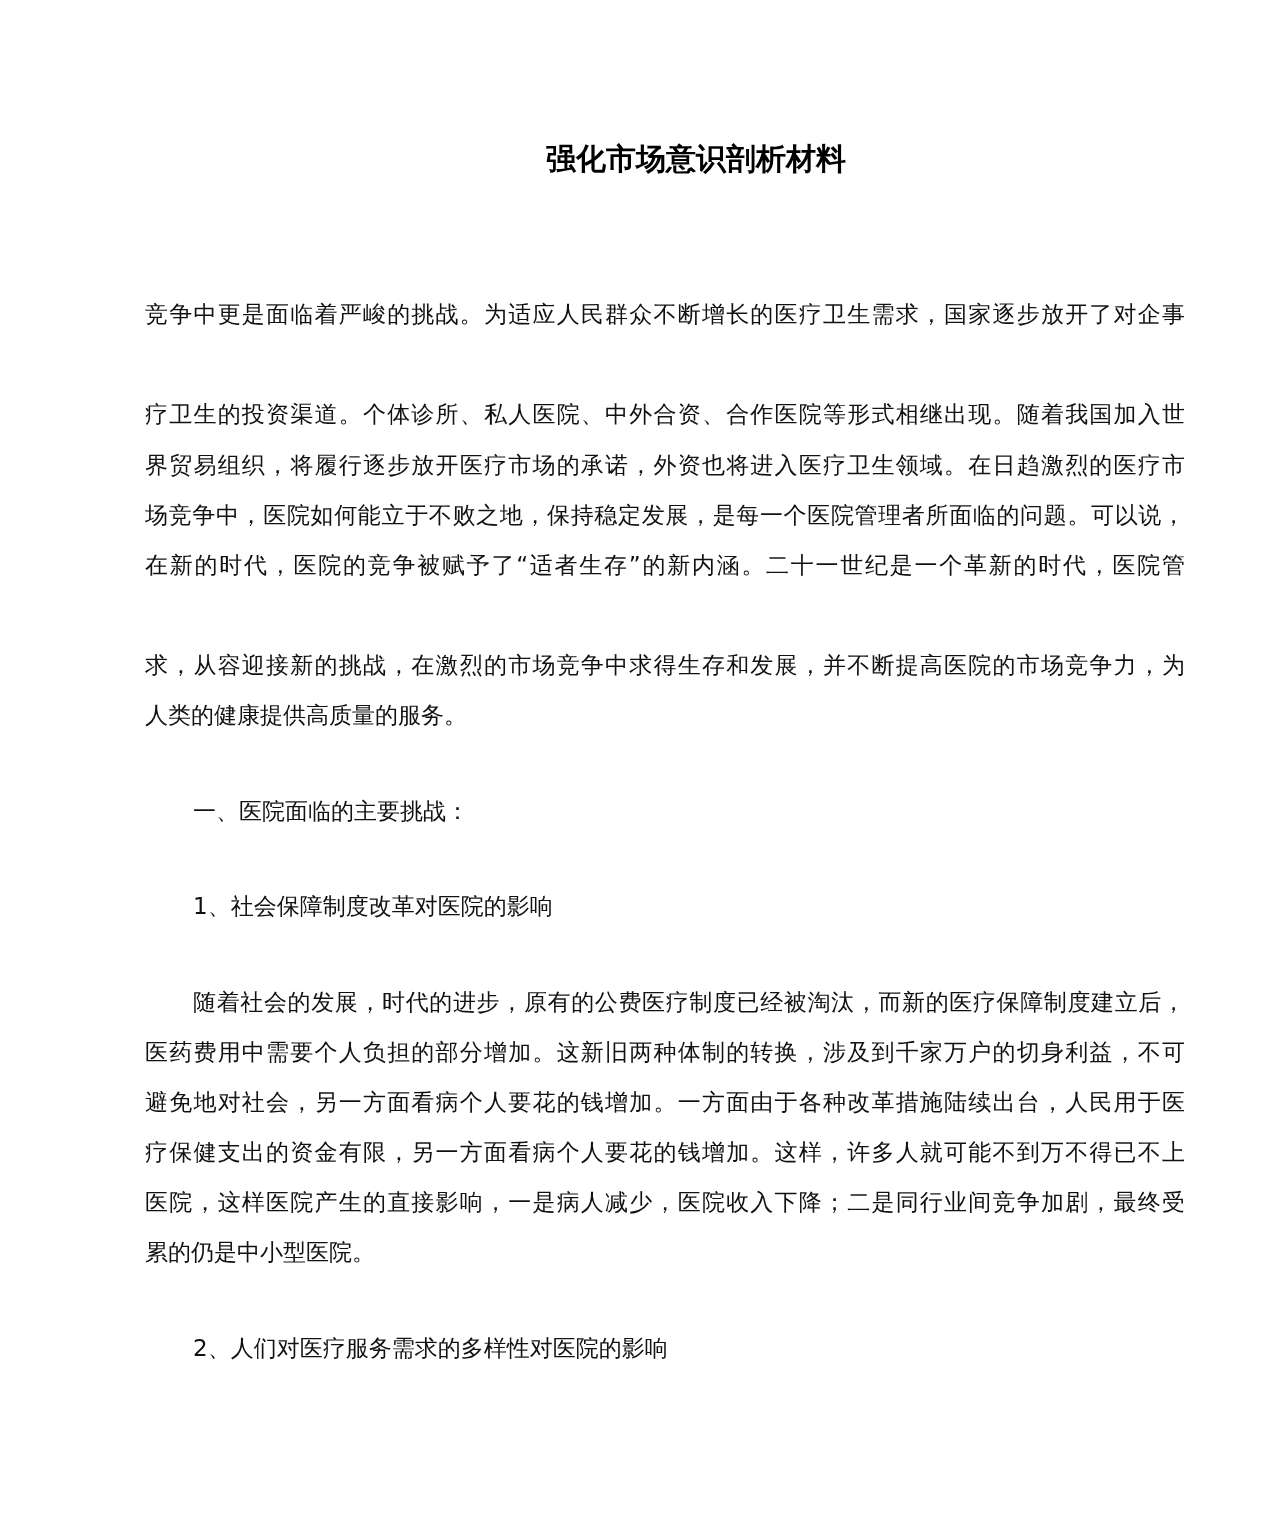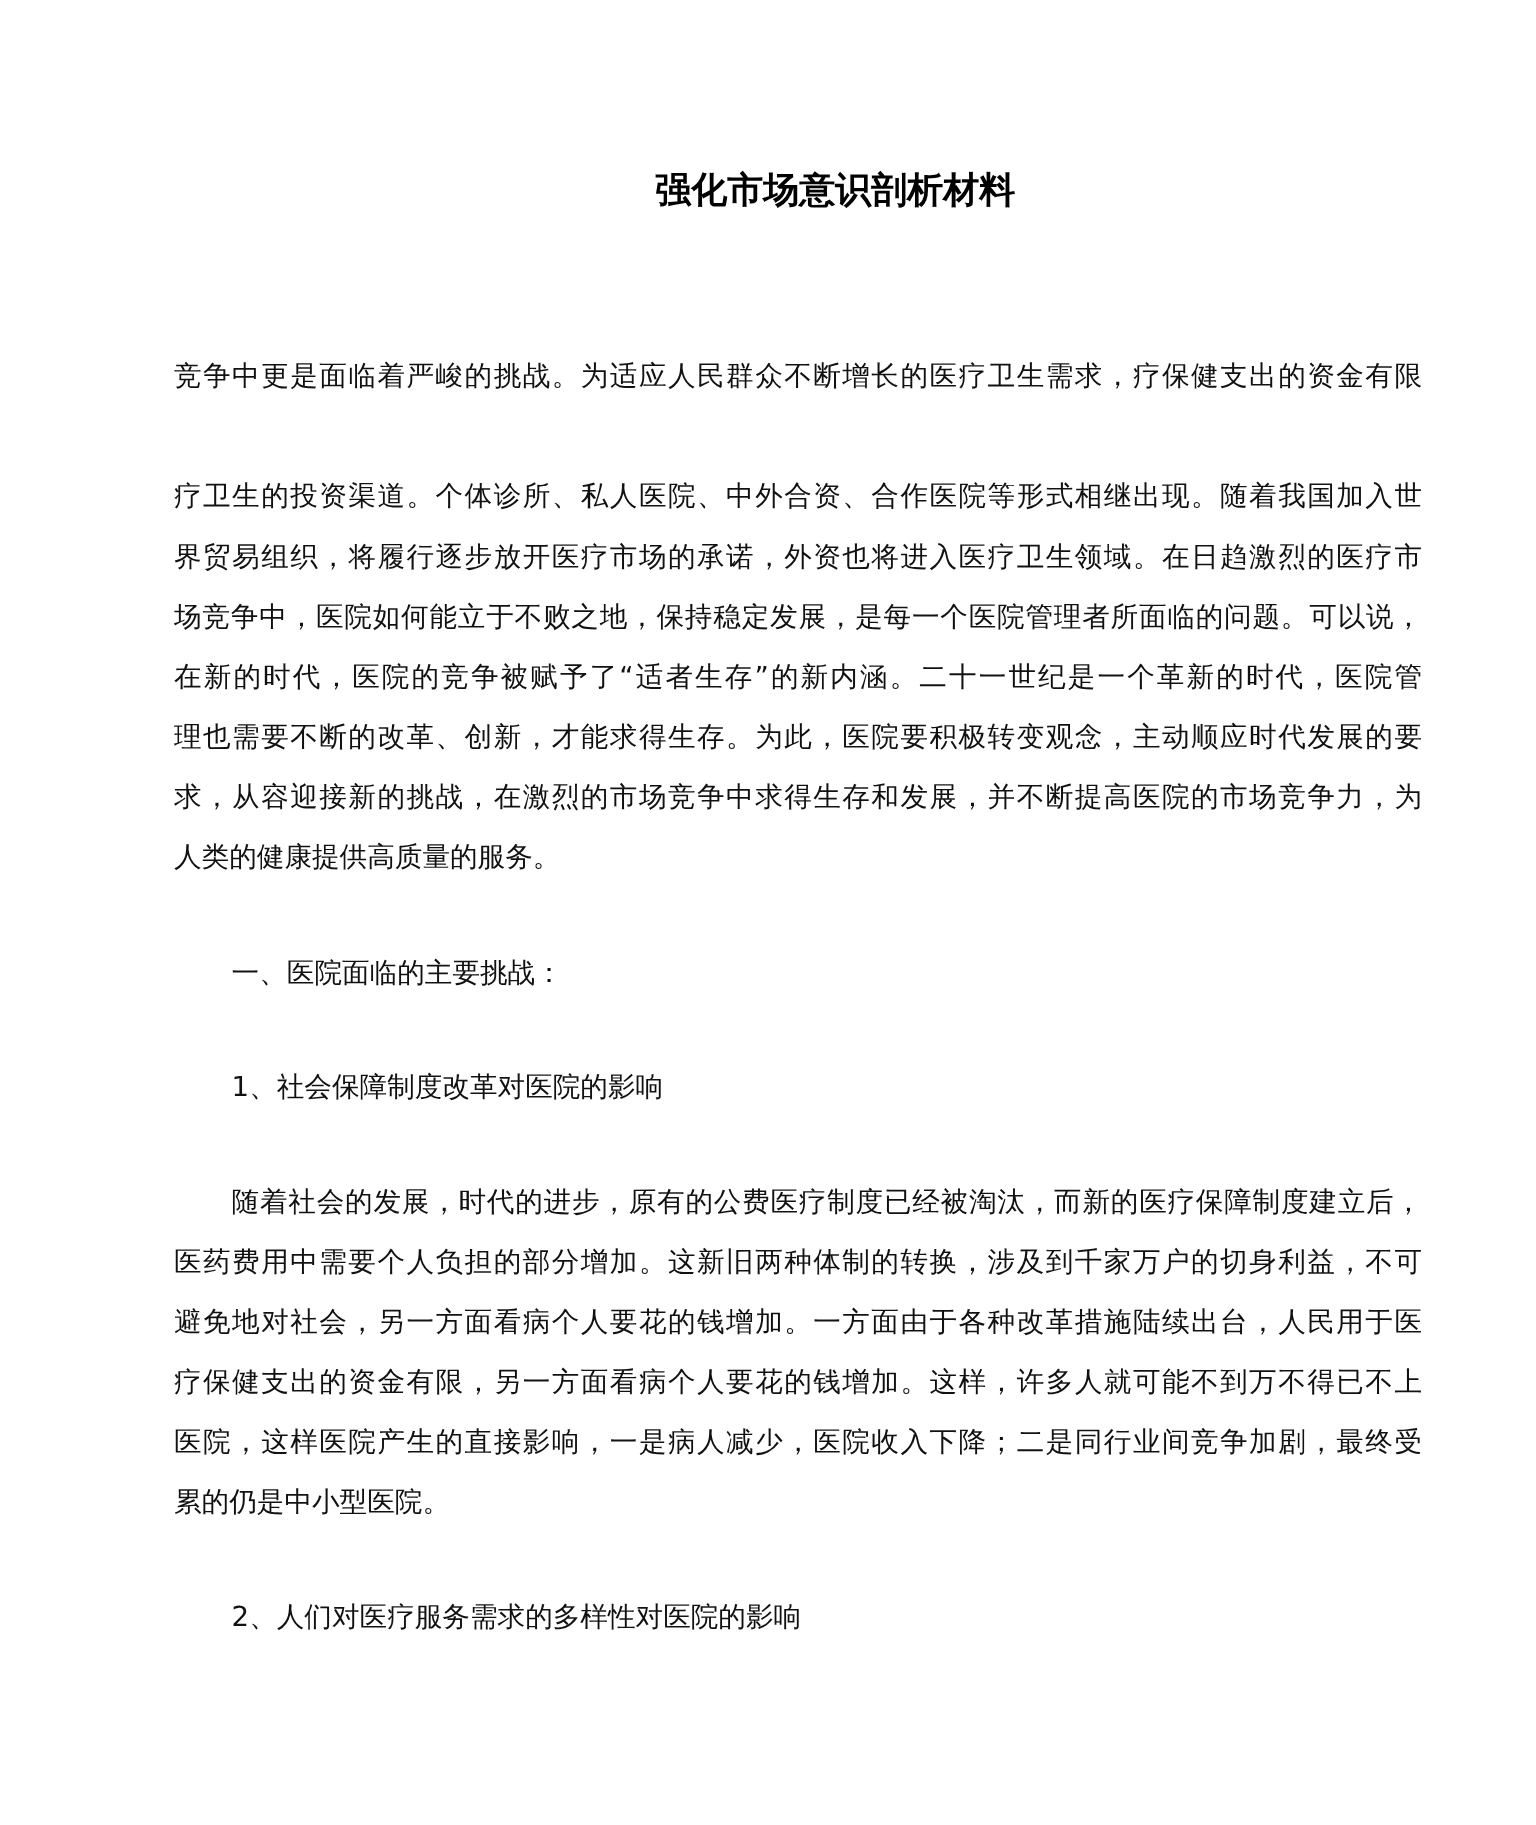--- a/index.html
+++ b/index.html
@@ -62,26 +62,25 @@
       color: #111111;
     }
   </style>
 </head>
 <body>
 
 <div class="page">
 
   <div class="title">强化市场意识剖析材料</div>
 
-  <div class="line" style="top:297px;">竞争中更是面临着严峻的挑战。为适应人民群众不断增长的医疗卫生需求，疗保健支出的资金有限</div>
+  <div class="line" style="top:297px;">竞争中更是面临着严峻的挑战。为适应人民群众不断增长的医疗卫生需求，国家逐步放开了对企事</div>
   <div class="line" style="top:397px;">疗卫生的投资渠道。个体诊所、私人医院、中外合资、合作医院等形式相继出现。随着我国加入世</div>
   <div class="line" style="top:448px;">界贸易组织，将履行逐步放开医疗市场的承诺，外资也将进入医疗卫生领域。在日趋激烈的医疗市</div>
   <div class="line" style="top:498px;">场竞争中，医院如何能立于不败之地，保持稳定发展，是每一个医院管理者所面临的问题。可以说，</div>
   <div class="line" style="top:548px;">在新的时代，医院的竞争被赋予了“适者生存”的新内涵。二十一世纪是一个革新的时代，医院管</div>
-  <div class="line" style="top:598px;">理也需要不断的改革、创新，才能求得生存。为此，医院要积极转变观念，主动顺应时代发展的要</div>
   <div class="line last" style="top:698px;">人类的健康提供高质量的服务。</div>
   <div class="line" style="top:648px;">求，从容迎接新的挑战，在激烈的市场竞争中求得生存和发展，并不断提高医院的市场竞争力，为</div>
 
   <div class="heading" style="top:794px;text-align:center;">一、医院面临的主要挑战：</div>
 
   <div class="heading" style="top:889px;">1、社会保障制度改革对医院的影响</div>
 
   <div class="line indent" style="top:985px;">随着社会的发展，时代的进步，原有的公费医疗制度已经被淘汰，而新的医疗保障制度建立后，</div>
   <div class="line" style="top:1035px;">医药费用中需要个人负担的部分增加。这新旧两种体制的转换，涉及到千家万户的切身利益，不可</div>
   <div class="line" style="top:1085px;">避免地对社会，另一方面看病个人要花的钱增加。一方面由于各种改革措施陆续出台，人民用于医</div>

